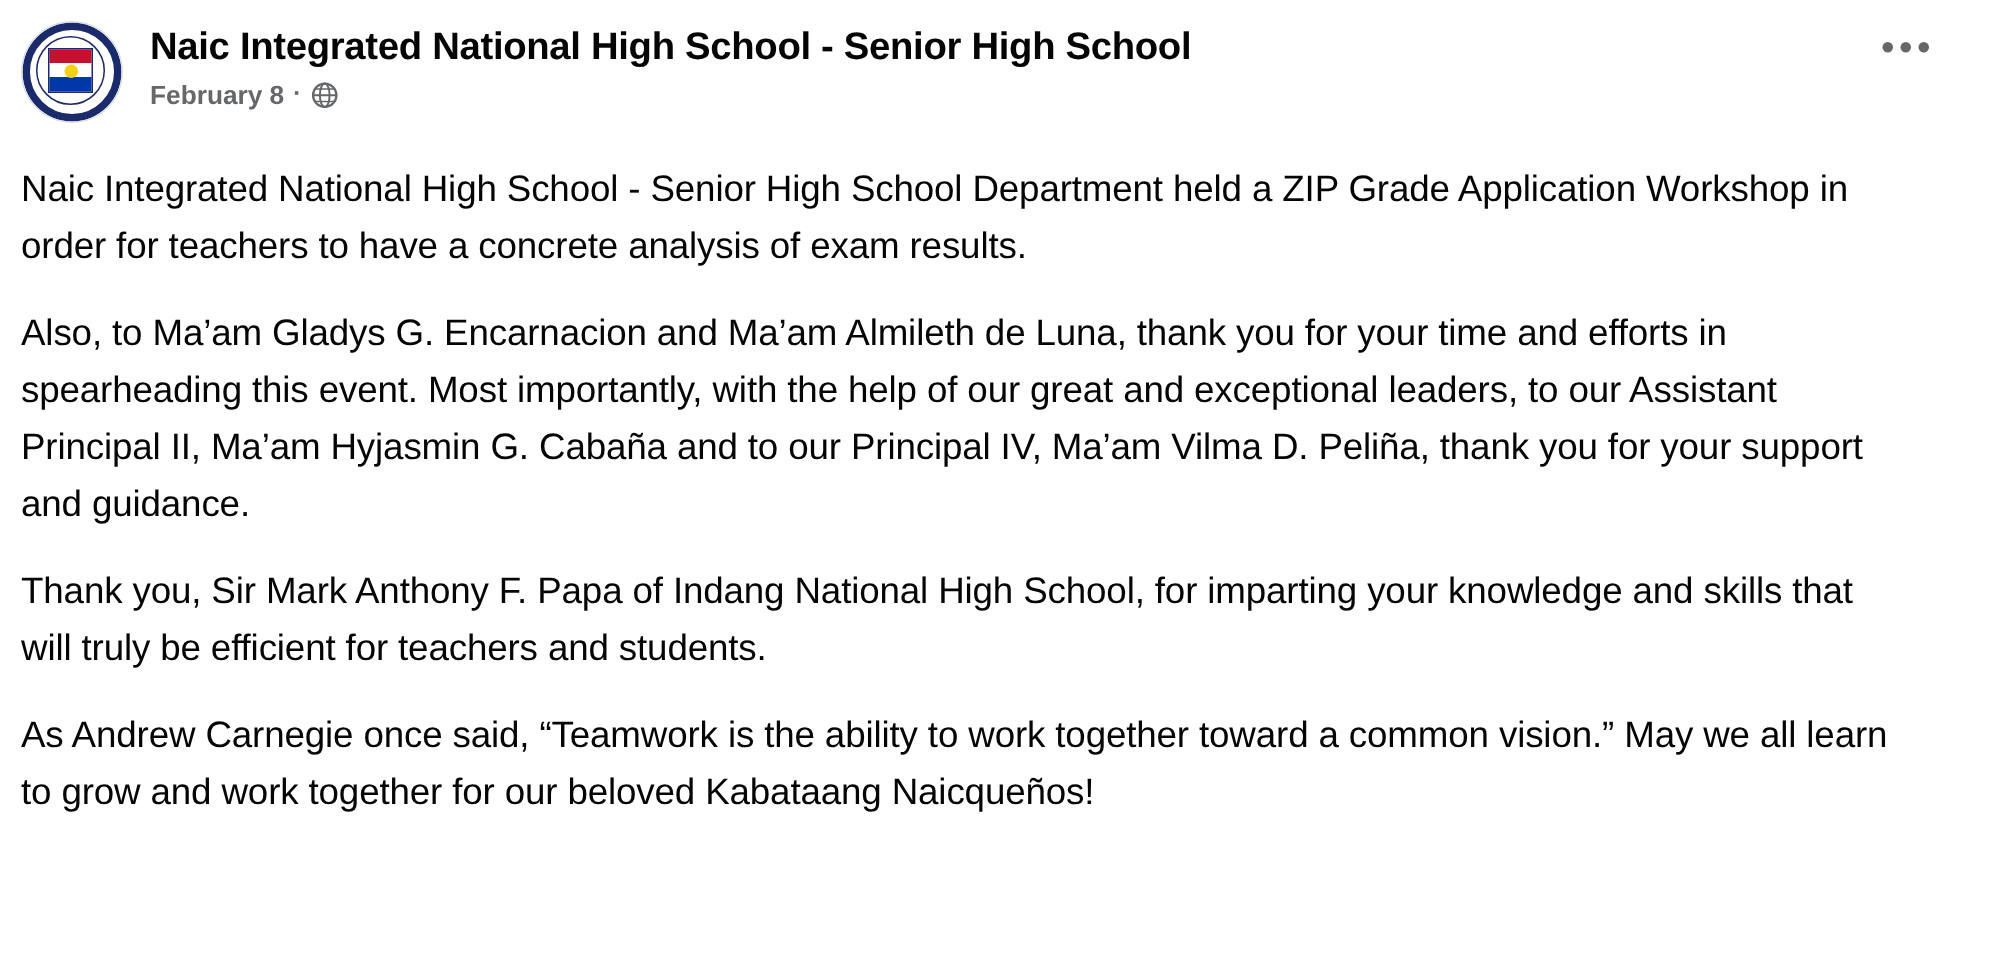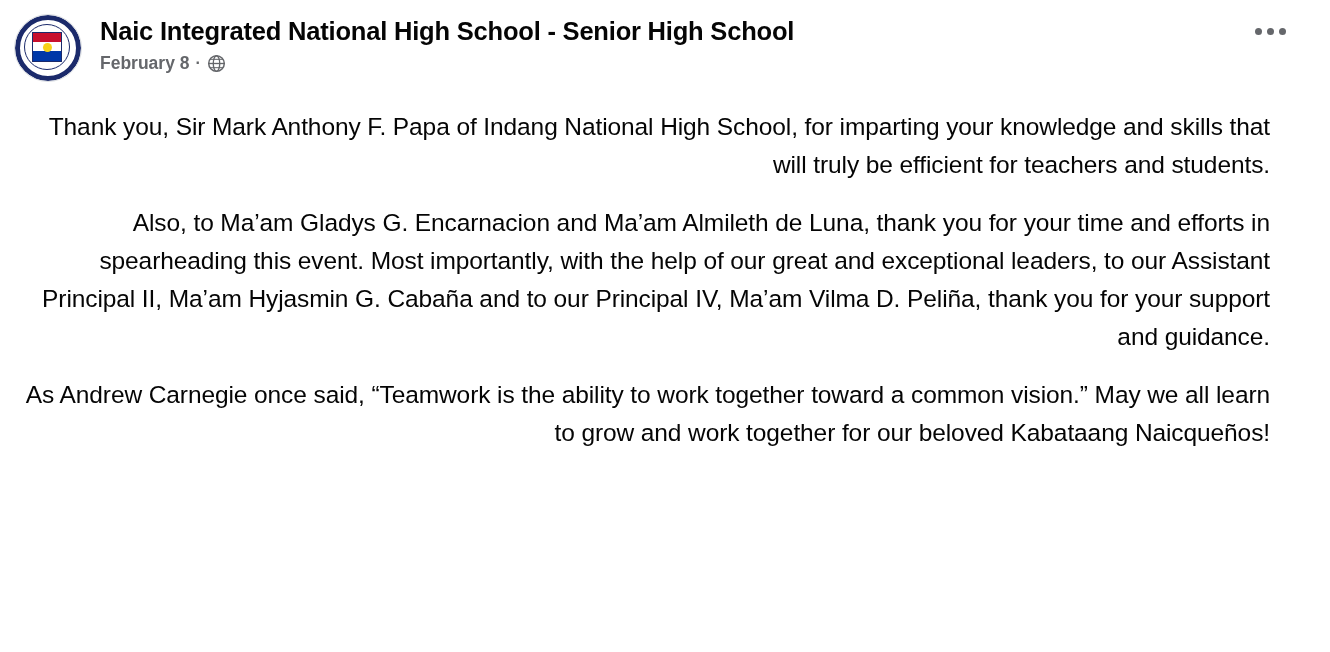--- a/index.html
+++ b/index.html
@@ -14,21 +14,20 @@
     color: #050505;
     overflow: hidden;
   }
 
   .post {
     width: 1330px;
     height: 652px;
     box-sizing: border-box;
     padding: 10px 60px 0 14px;
     position: relative;
-    text-align: right;
   }
 
   
   .post-header {
     display: flex;
     align-items: flex-start;
     padding-top: 2px;
   }
 
   .avatar {
@@ -183,18 +182,19 @@
     </div>
 
     <div class="menu-dots">
       <span></span>
       <span></span>
       <span></span>
     </div>
   </div>
 
   <div class="post-body">
+    <p>Naic Integrated National High School - Senior High School Department held a ZIP Grade Application Workshop in order for teachers to have a concrete analysis of exam results.</p>
+    <p>Also, to Ma’am Gladys G. Encarnacion and Ma’am Almileth de Luna, thank you for your time and efforts in spearheading this event. Most importantly, with the help of our great and exceptional leaders, to our Assistant Principal II, Ma’am Hyjasmin G. Cabaña and to our Principal IV, Ma’am Vilma D. Peliña, thank you for your support and guidance.</p>
     <p>Thank you, Sir Mark Anthony F. Papa of Indang National High School, for imparting your knowledge and skills that will truly be efficient for teachers and students.</p>
-    <p>Also, to Ma’am Gladys G. Encarnacion and Ma’am Almileth de Luna, thank you for your time and efforts in spearheading this event. Most importantly, with the help of our great and exceptional leaders, to our Assistant Principal II, Ma’am Hyjasmin G. Cabaña and to our Principal IV, Ma’am Vilma D. Peliña, thank you for your support and guidance.</p>
     <p>As Andrew Carnegie once said, “Teamwork is the ability to work together toward a common vision.” May we all learn to grow and work together for our beloved Kabataang Naicqueños!</p>
   </div>
 
 </div>
 
 </body></html>

